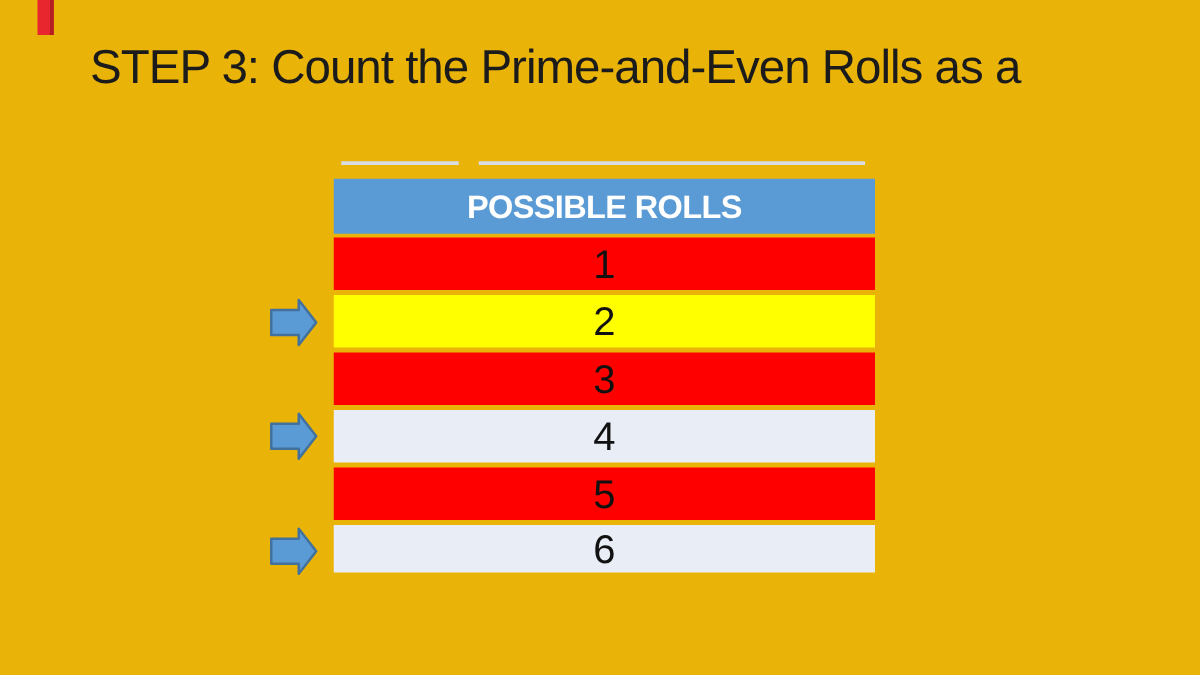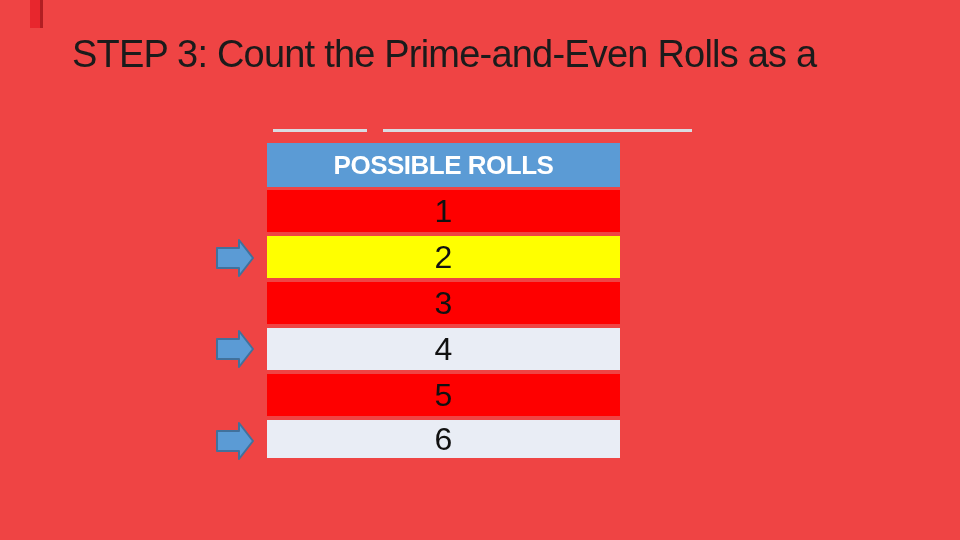--- a/index.html
+++ b/index.html
@@ -1,20 +1,20 @@
 <!DOCTYPE html>
 <html><head>
 <meta charset="utf-8">
 <style>
   html, body { margin: 0; padding: 0; background: #ffffff; }
   .slide {
     position: relative;
     width: 960px;
     height: 540px;
-    background: #ef4444;
+    background: #eab308;
     overflow: hidden;
     font-family: "Liberation Sans", sans-serif;
   }
 
   
   .corner-bar {
     position: absolute;
     left: 30px;
     top: 0;
     width: 10px;
@@ -43,21 +43,21 @@
     background: #d9dce1;
   }
   #artifact-1 { left: 273px; width: 94px; }
   #artifact-2 { left: 383px; width: 309px; }
 
   
   .rolls-table {
     position: absolute;
     left: 267px;
     top: 143px;
-    width: 353px;
+    width: 433px;
     text-align: center;
   }
   .table-header {
     height: 44px;
     margin-bottom: 3px;
     display: flex;
     align-items: center;
     justify-content: center;
     background: #5b9bd5;
     color: #ffffff;

